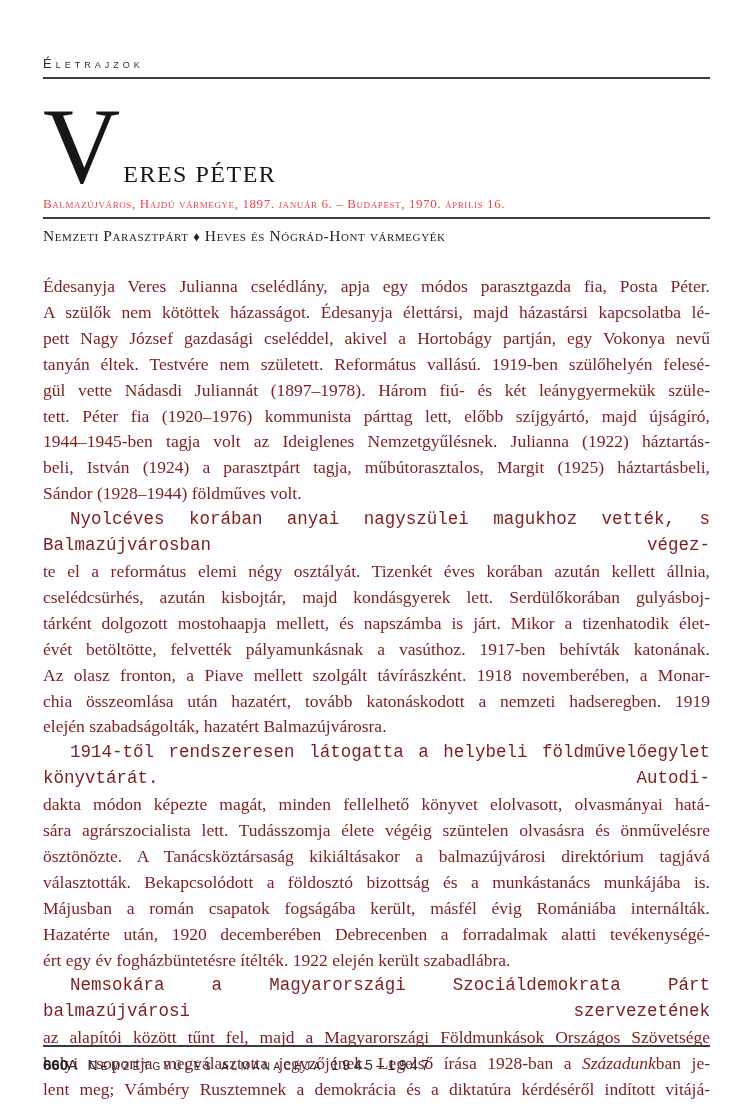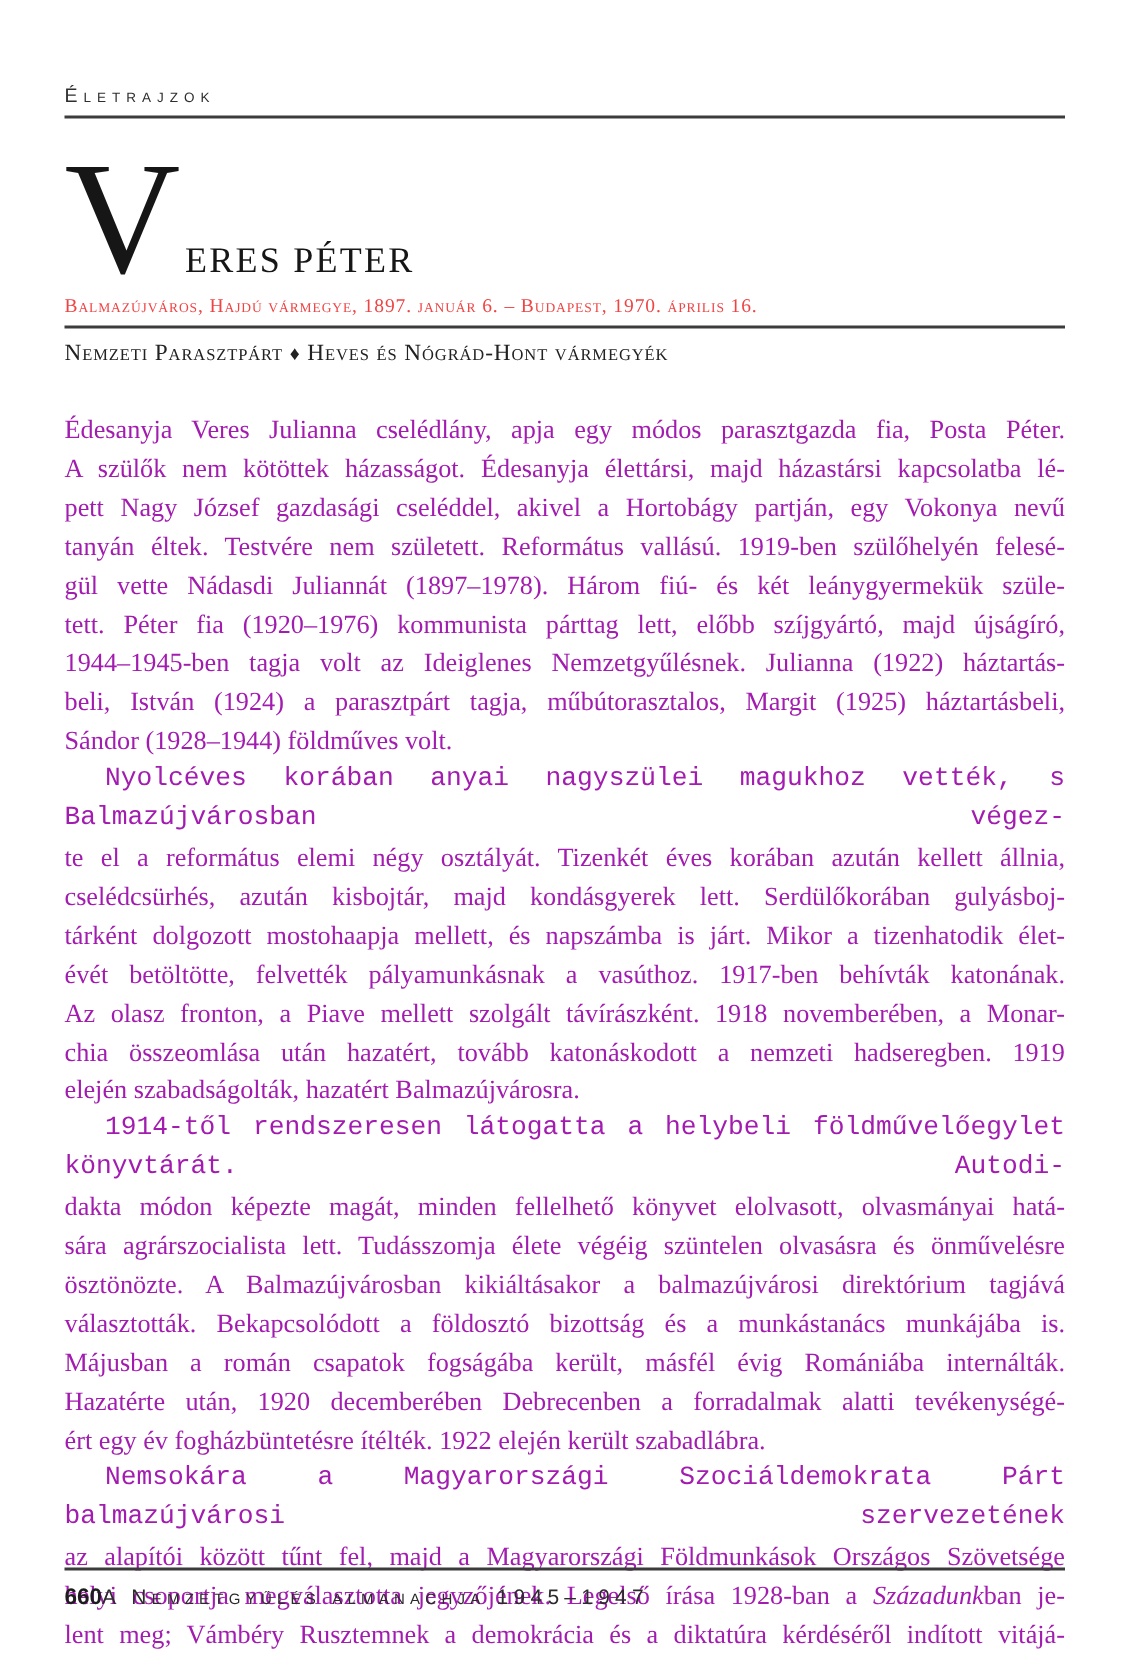--- a/index.html
+++ b/index.html
@@ -72,21 +72,21 @@
     letter-spacing: 0.6px;
     color: #222;
   }
   .affiliation .diamond { font-variant: normal; font-size: 13px; }
 
   
   .biography {
     margin-top: 29px;
     font-size: 17.5px;
     line-height: 25.9px;
-    color: #a21caf;
+    color: #7f1d1d;
   }
   .line {
     text-align: justify;
     text-align-last: justify;
     white-space: normal;
   }
   .line.para-end { text-align-last: left; }
   .line.indent { text-indent: 27px; font-family: Liberation Mono, monospace; }
 
   
@@ -150,21 +150,21 @@
         <div class="line">te el a református elemi négy osztályát. Tizenkét éves korában azután kellett állnia,</div>
         <div class="line">cselédcsürhés, azután kisbojtár, majd kondásgyerek lett. Serdülőkorában gulyásboj-</div>
         <div class="line">tárként dolgozott mostohaapja mellett, és napszámba is járt. Mikor a tizenhatodik élet-</div>
         <div class="line">évét betöltötte, felvették pályamunkásnak a vasúthoz. 1917-ben behívták katonának.</div>
         <div class="line">Az olasz fronton, a Piave mellett szolgált távírászként. 1918 novemberében, a Monar-</div>
         <div class="line">chia összeomlása után hazatért, tovább katonáskodott a nemzeti hadseregben. 1919</div>
         <div class="line para-end">elején szabadságolták, hazatért Balmazújvárosra.</div>
         <div class="line indent">1914-től rendszeresen látogatta a helybeli földművelőegylet könyvtárát. Autodi-</div>
         <div class="line">dakta módon képezte magát, minden fellelhető könyvet elolvasott, olvasmányai hatá-</div>
         <div class="line">sára agrárszocialista lett. Tudásszomja élete végéig szüntelen olvasásra és önművelésre</div>
-        <div class="line">ösztönözte. A Balmazújvárosban kikiáltásakor a balmazújvárosi direktórium tagjává</div>
+        <div class="line">ösztönözte. A Tanácsköztársaság kikiáltásakor a balmazújvárosi direktórium tagjává</div>
         <div class="line">választották. Bekapcsolódott a földosztó bizottság és a munkástanács munkájába is.</div>
         <div class="line">Májusban a román csapatok fogságába került, másfél évig Romániába internálták.</div>
         <div class="line">Hazatérte után, 1920 decemberében Debrecenben a forradalmak alatti tevékenységé-</div>
         <div class="line para-end">ért egy év fogházbüntetésre ítélték. 1922 elején került szabadlábra.</div>
         <div class="line indent">Nemsokára a Magyarországi Szociáldemokrata Párt balmazújvárosi szervezetének</div>
         <div class="line">az alapítói között tűnt fel, majd a Magyarországi Földmunkások Országos Szövetsége</div>
         <div class="line">helyi csoportja megválasztotta jegyzőjének. Legelső írása 1928-ban a <i>Századunk</i>ban je-</div>
         <div class="line">lent meg; Vámbéry Rusztemnek a demokrácia és a diktatúra kérdéséről indított vitájá-</div>
       </div>
   </div>

